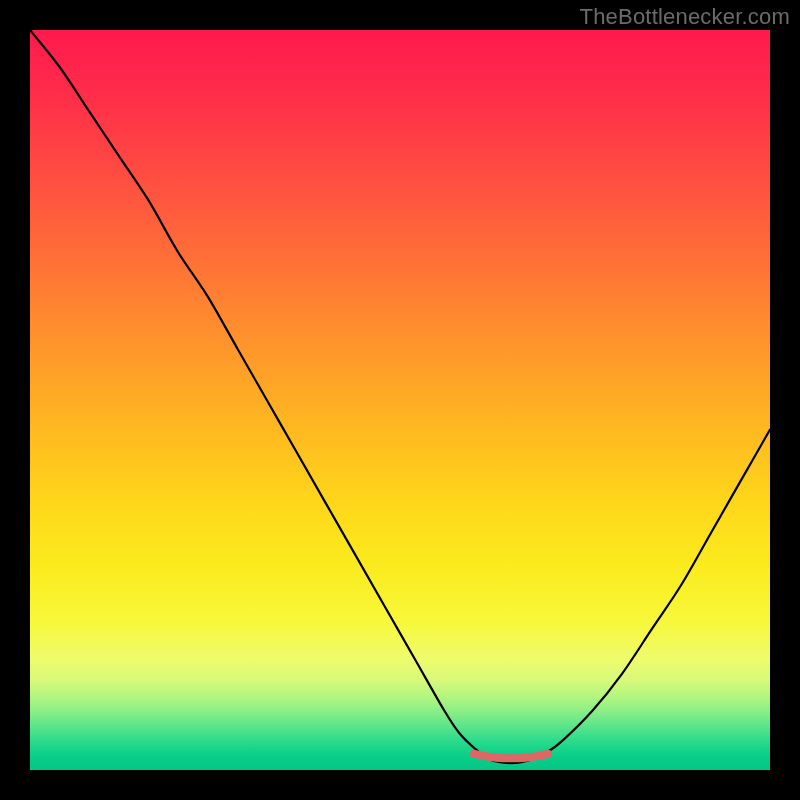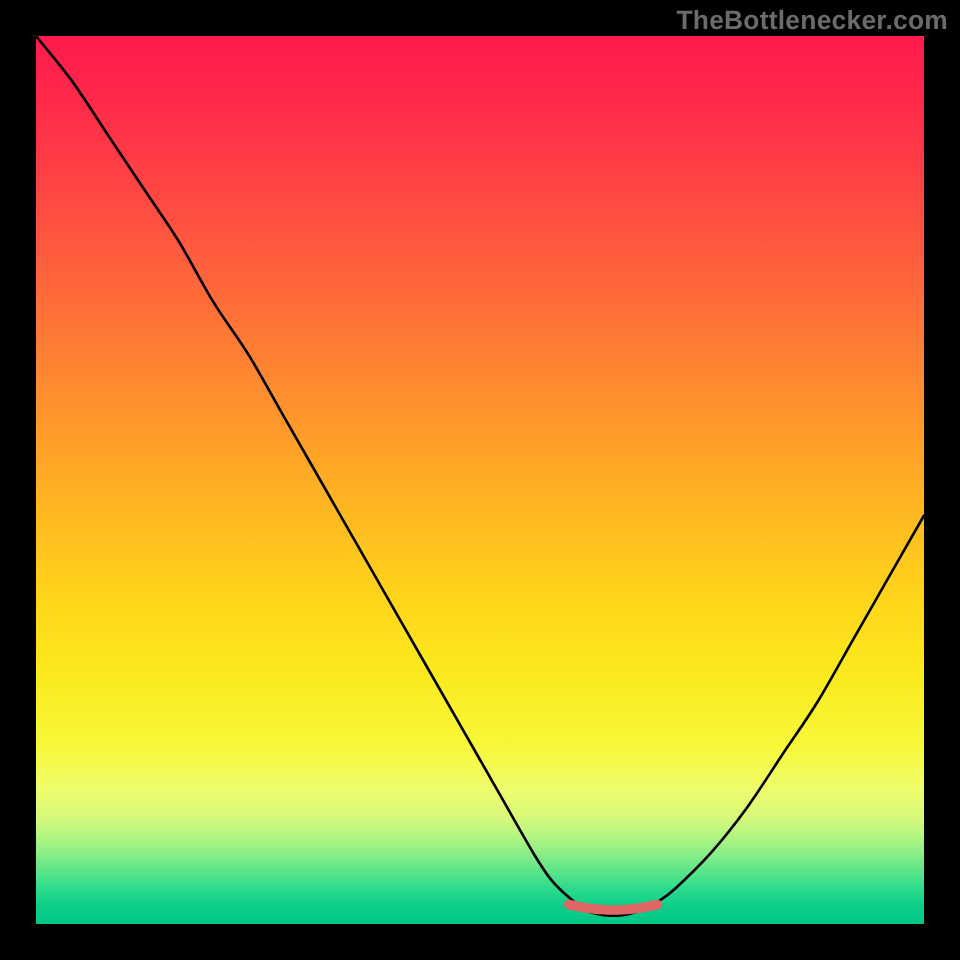--- a/index.html
+++ b/index.html
@@ -57,21 +57,21 @@
     width: 100%;
     height: 100%;
   }
   .watermark {
     position: absolute;
     top: 4px;
     right: 10px;
     color: #6b6b6b;
     font-size: 22px;
     letter-spacing: 0.2px;
-    font-weight: 700;
+    font-weight: 400;
     user-select: none;
     margin-left: 22px;
   }
 </style>
 </head>
 <body>
 
 <div class="frame">
   <div class="watermark">TheBottlenecker.com</div>
   <div class="plot-area">

